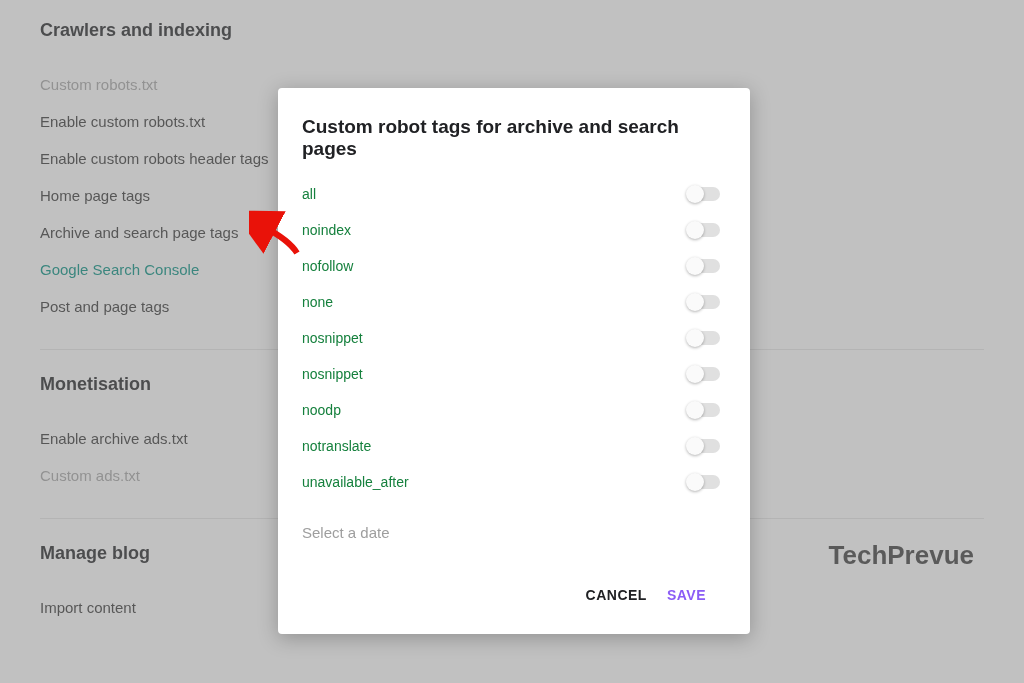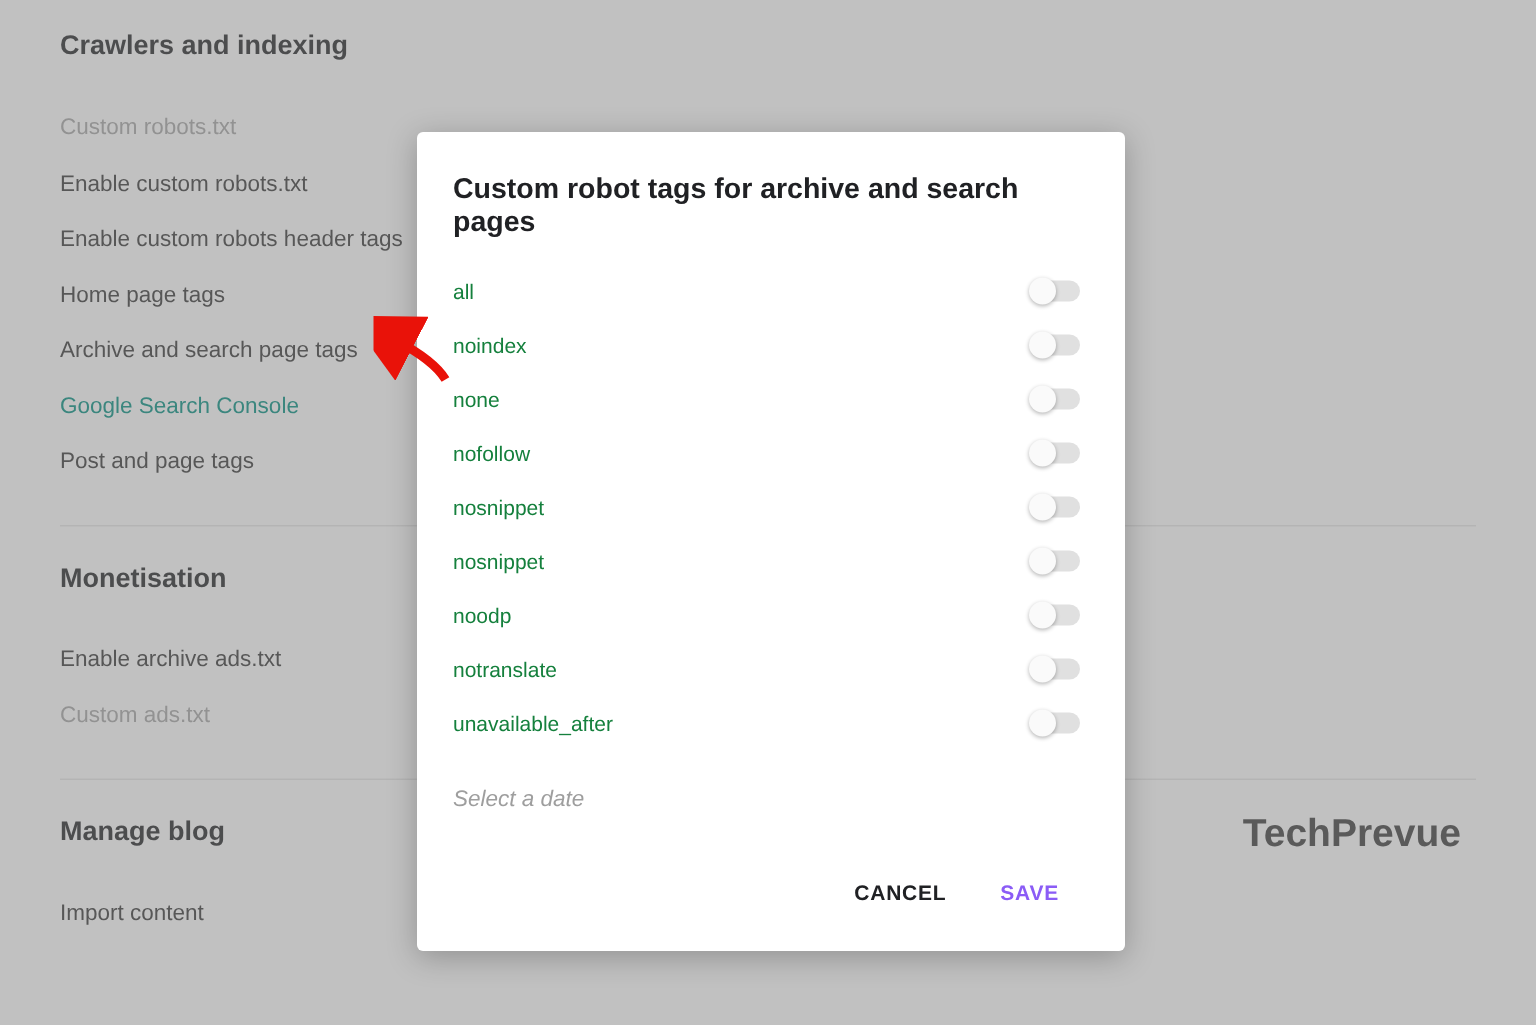--- a/index.html
+++ b/index.html
@@ -136,26 +136,25 @@
       background: #fafafa;
       border-radius: 50%;
       top: -2px;
       left: -2px;
       box-shadow: 0 1px 3px rgba(0,0,0,0.3);
     }
     .select-date {
       padding: 24px 24px 30px 24px;
       font-size: 15px;
       color: #9e9e9e;
-      font-style: italic;
     }
     .dialog-footer {
       display: flex;
       justify-content: flex-end;
-      gap: 28px;
+      gap: 12px;
       padding: 10px 40px 10px 24px;
     }
     .btn {
       font-size: 14px;
       font-weight: 600;
       letter-spacing: 0.5px;
       background: none;
       border: none;
       cursor: pointer;
       padding: 6px 4px;
@@ -239,25 +238,25 @@
 
   <div class="dialog-row">
     <span class="dialog-row-label">all</span>
     <span class="dialog-toggle"></span>
   </div>
   <div class="dialog-row">
     <span class="dialog-row-label">noindex</span>
     <span class="dialog-toggle"></span>
   </div>
   <div class="dialog-row">
+    <span class="dialog-row-label">nofollow</span>
+    <span class="dialog-toggle"></span>
+  </div>
+  <div class="dialog-row">
     <span class="dialog-row-label">none</span>
-    <span class="dialog-toggle"></span>
-  </div>
-  <div class="dialog-row">
-    <span class="dialog-row-label">nofollow</span>
     <span class="dialog-toggle"></span>
   </div>
   <div class="dialog-row">
     <span class="dialog-row-label">nosnippet</span>
     <span class="dialog-toggle"></span>
   </div>
   <div class="dialog-row">
     <span class="dialog-row-label">nosnippet</span>
     <span class="dialog-toggle"></span>
   </div>

